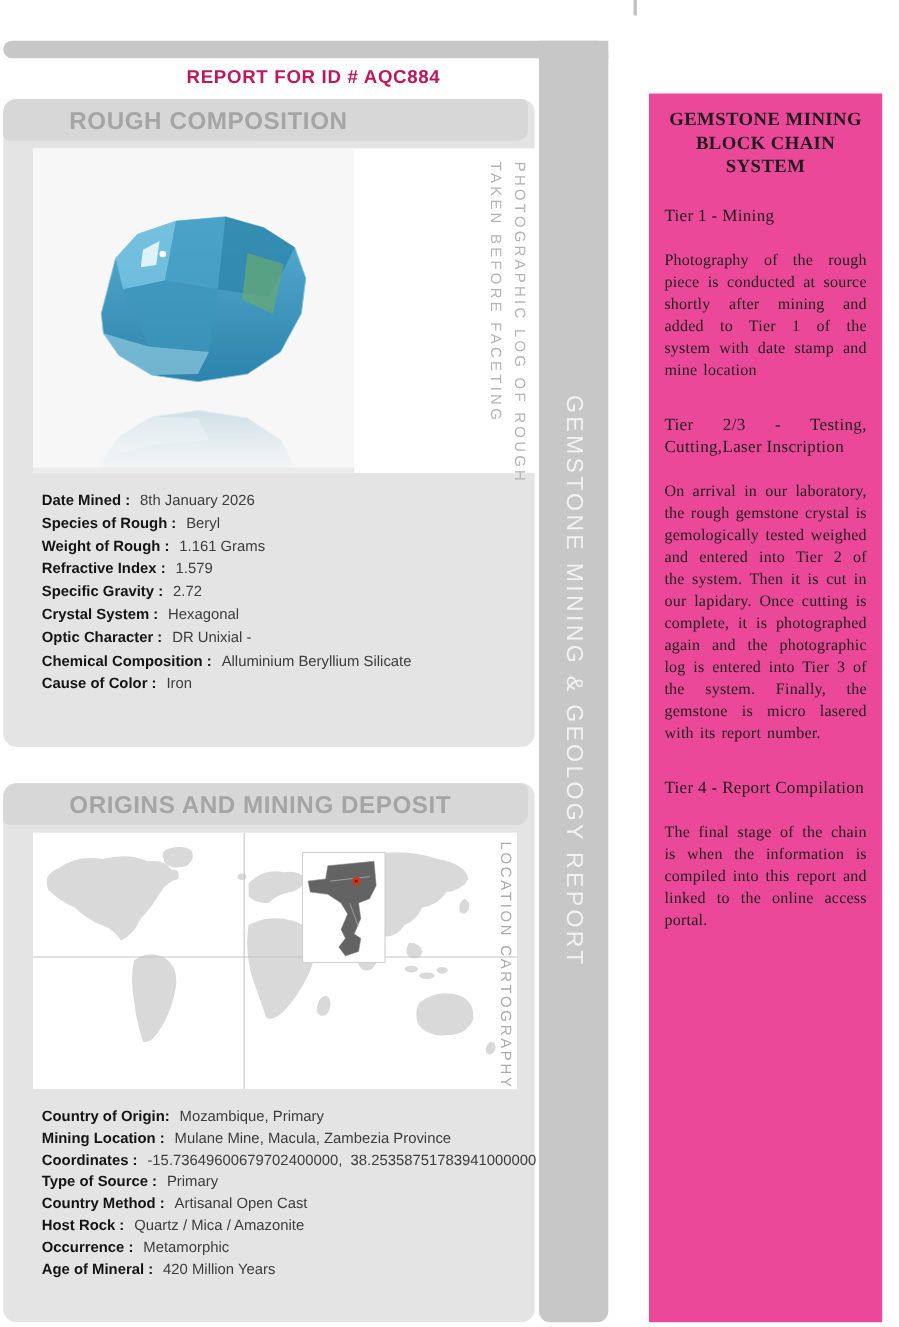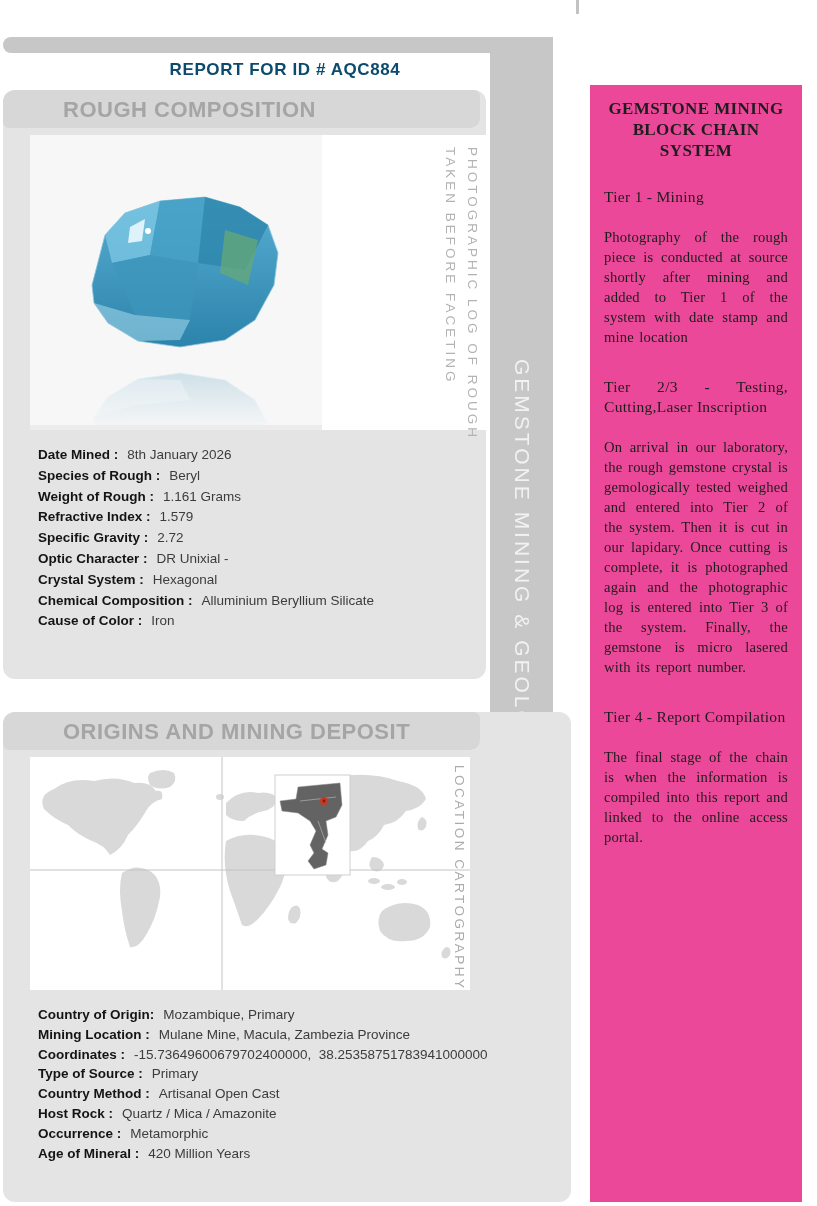--- a/index.html
+++ b/index.html
@@ -8,25 +8,25 @@
   .abs{position:absolute;}
 
   .top-tick{left:576px;top:0;width:3px;height:14px;background:#c2c2c2;}
   .top-bar{left:3px;top:37px;width:550px;height:16px;background:#c7c7c7;border-radius:8px 10px 0 8px;}
   .mid-strip{left:490px;top:37px;width:63px;height:1165px;background:#c7c7c7;border-radius:0 0 10px 10px;}
   .strip-text{position:absolute;left:0;top:0;width:100%;height:100%;
       display:flex;align-items:center;justify-content:center;
       writing-mode:vertical-rl;color:#f2f2f2;font-size:21px;letter-spacing:3px;white-space:nowrap;}
 
   .report-title{left:0;top:60px;width:570px;text-align:center;font-size:17px;font-weight:bold;
-      color:#0c4a6e;letter-spacing:.6px;}
+      color:#be185d;letter-spacing:.6px;}
 
   .panel{background:#e4e4e4;border-radius:12px;}
   .panel1{left:3px;top:90px;width:483px;height:589px;}
-  .panel2{left:3px;top:712px;width:568px;height:490px;}
+  .panel2{left:3px;top:712px;width:483px;height:490px;}
   .panel-header{position:absolute;left:0;top:0;width:477px;height:38px;background:#d7d7d7;
       border-radius:12px 6px 10px 6px;}
   .panel-header span{position:absolute;left:30px;top:0;line-height:40px;font-size:22px;font-weight:bold;
       color:#a5a5a5;letter-spacing:.5px;white-space:nowrap;margin-left:30px;}
 
   .photo-row{position:absolute;left:27px;top:45px;width:459px;height:295px;background:#fff;}
   .photo{position:absolute;left:0;top:0;width:292px;height:295px;background:#f7f7f7;}
   .photo-strip{position:absolute;left:0;bottom:0;width:292px;height:5px;background:#ececec;}
   .photo-caption{position:absolute;right:6px;top:12px;writing-mode:vertical-rl;
       color:#b3b3b3;font-size:13.5px;letter-spacing:3px;line-height:22px;white-space:pre;}
@@ -120,26 +120,26 @@
       </div>
     <div class="field-row">
         <span class="f-label">Refractive Index :</span>
         <span class="f-value">1.579</span>
       </div>
     <div class="field-row">
         <span class="f-label">Specific Gravity :</span>
         <span class="f-value">2.72</span>
       </div>
     <div class="field-row">
+        <span class="f-label">Crystal System :</span>
+        <span class="f-value">Hexagonal</span>
+      </div>
+    <div class="field-row">
         <span class="f-label">Optic Character :</span>
         <span class="f-value">DR Unixial -</span>
-      </div>
-    <div class="field-row">
-        <span class="f-label">Crystal System :</span>
-        <span class="f-value">Hexagonal</span>
       </div>
     <div class="field-row">
         <span class="f-label">Chemical Composition :</span>
         <span class="f-value">Alluminium Beryllium Silicate</span>
       </div>
     <div class="field-row">
         <span class="f-label">Cause of Color :</span>
         <span class="f-value">Iron</span>
       </div>
   </div>

